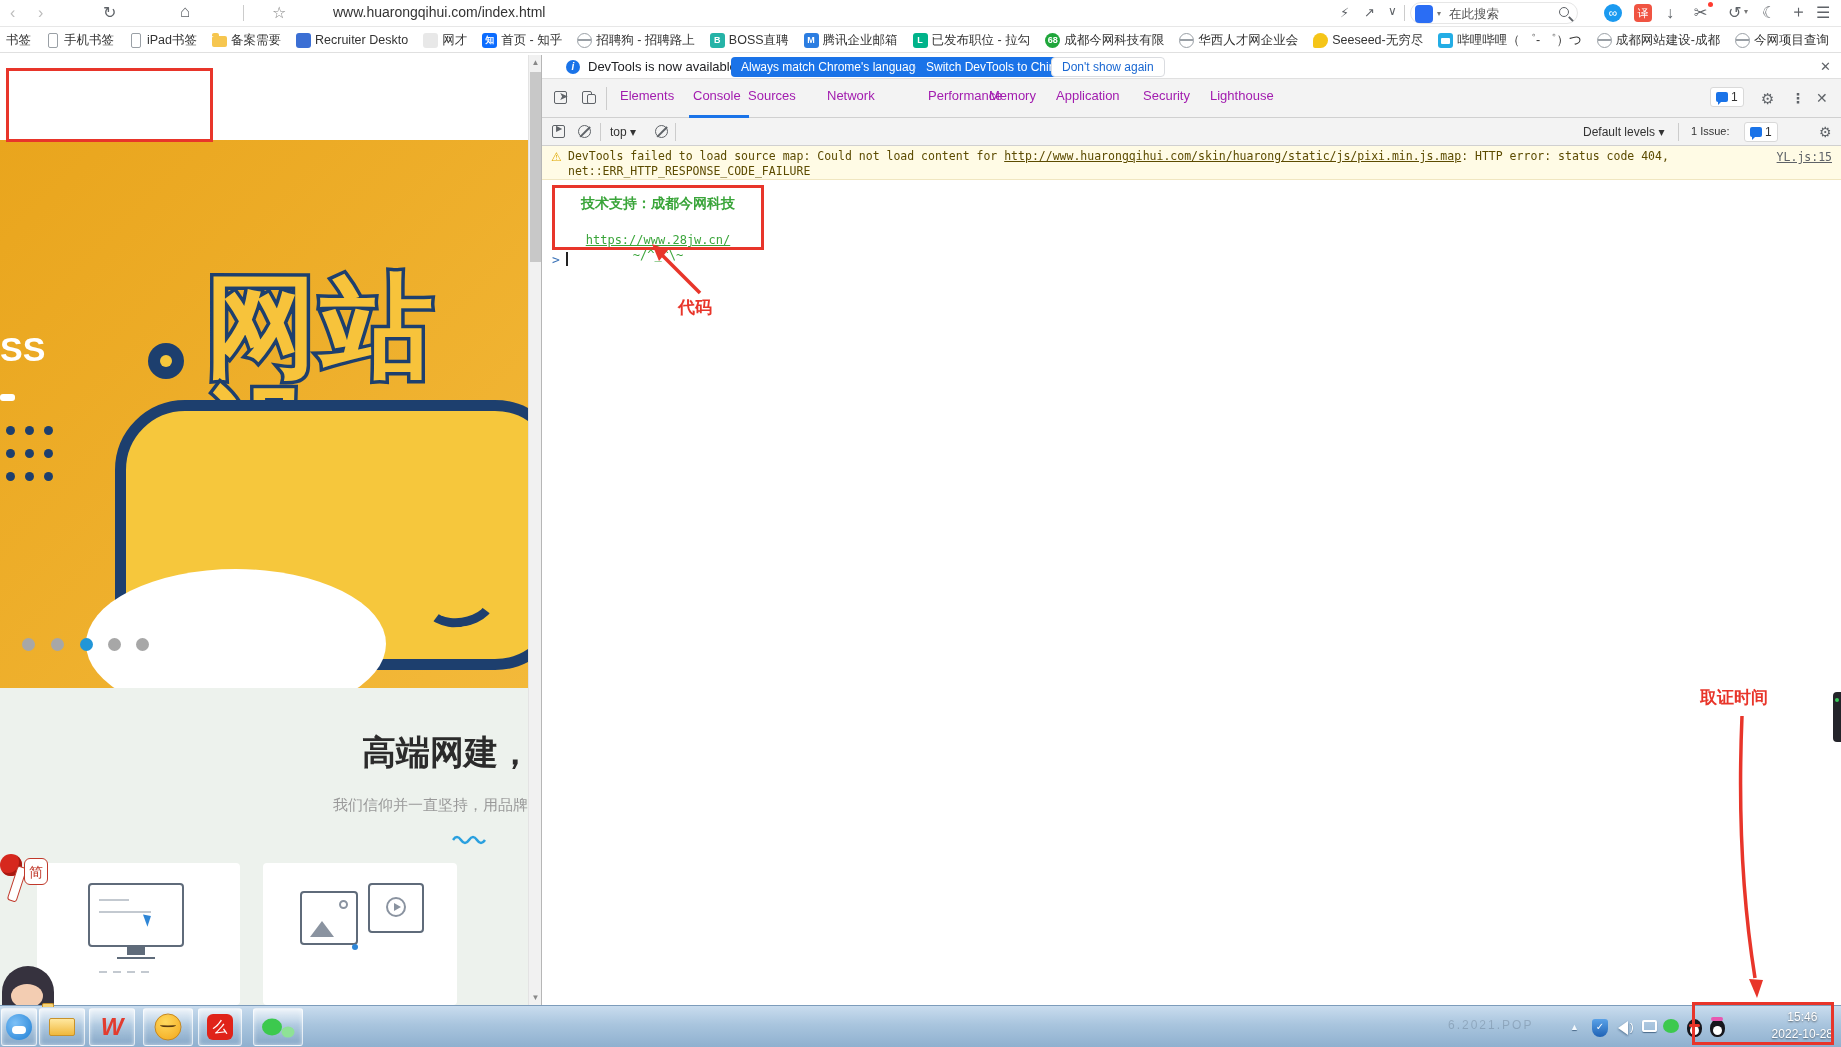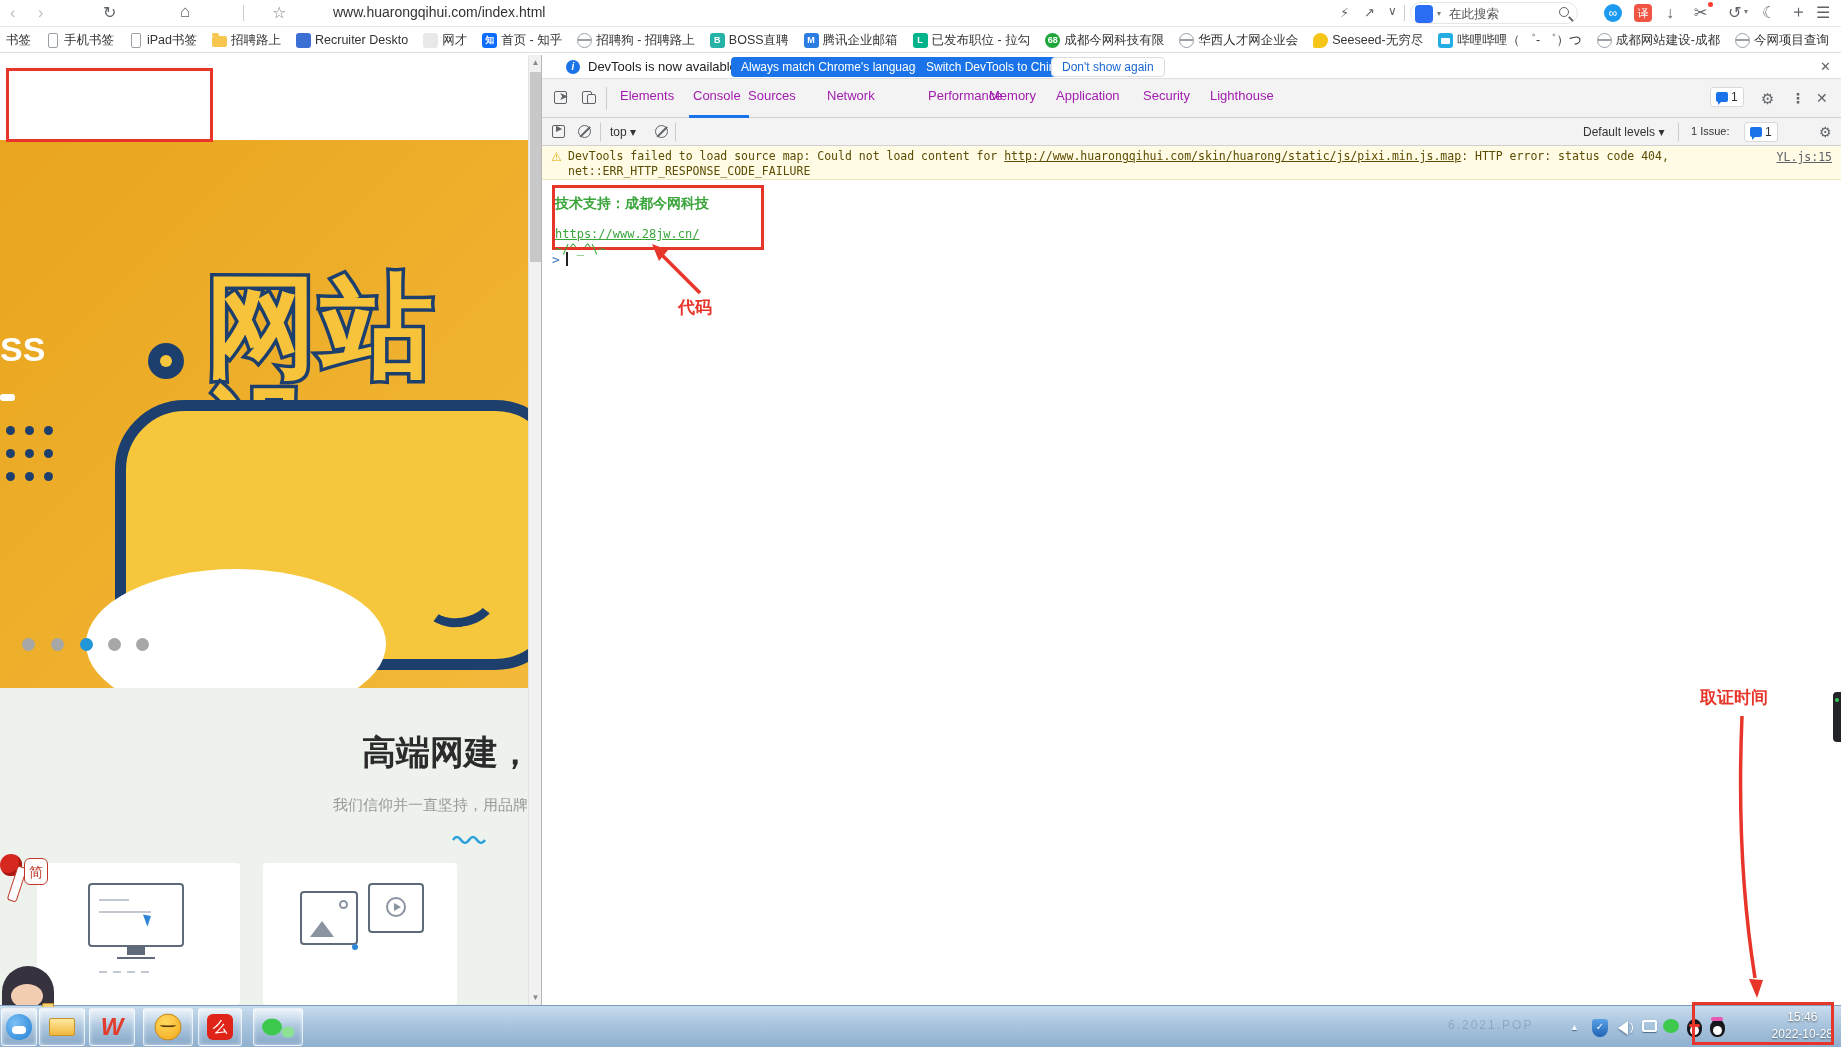--- a/index.html
+++ b/index.html
@@ -91,23 +91,23 @@
   .slash-icon { position:absolute; width:13px; height:13px; border:1.5px solid #5f6368; border-radius:50%; }
   .slash-icon:after { content:""; position:absolute; left:-1px; top:5px; width:14px; height:1.5px; background:#5f6368; transform:rotate(-45deg); }
   #filterbox { position:absolute; left:139px; top:4px; width:885px; height:19px; border:1px solid #d9d9d9; border-radius:3px;
     background:#fff; font-size:12px; color:#333; padding:0 6px; font-family:inherit; }
   #filterbox::placeholder { color:#80868b; }
   #warnbar { position:absolute; left:0; top:91px; width:1300px; height:34px; background:#fffbe5; border-bottom:1px solid #f0e6c0;
     font-family:"DejaVu Sans Mono","Liberation Mono",monospace; font-size:11.5px; color:#5c4b00; }
   #warnbar a { color:#5c4b00; text-decoration:underline; }
   #warnsrc { position:absolute; right:10px; top:4px; font-size:11.5px; color:#5f6368; text-decoration:underline; cursor:pointer; }
   #greenmsg { position:absolute; left:10px; top:130px; width:212px; height:65px; border:3px solid #e8352a;
-    text-align:left; color:#3aa53a; font-family:"DejaVu Sans Mono","Liberation Mono",monospace; }
+    text-align:center; color:#3aa53a; font-family:"DejaVu Sans Mono","Liberation Mono",monospace; }
   #greenmsg .l1 { font-size:14px; font-weight:bold; margin-top:7px; font-family:"DejaVu Sans",sans-serif; }
-  #greenmsg .l2 { font-size:12px; text-decoration:underline; margin-top:14px; cursor:pointer; }
+  #greenmsg .l2 { font-size:12px; text-decoration:underline; margin-top:20px; cursor:pointer; }
   #greenmsg .l3 { font-size:12px; margin-top:1px; }
   #prompt { position:absolute; left:10px; top:197px; font-family:"DejaVu Sans Mono",monospace; font-size:13px; color:#3b73b8; }
   #cursorbar { position:absolute; left:24px; top:197px; width:1.5px; height:14px; background:#222; }
 
   
   .redbox { position:absolute; border:3px solid #e8352a; z-index:40; }
   .redlabel { position:absolute; color:#e8352a; font-size:17px; font-weight:bold; z-index:41; white-space:nowrap; }
   #annsvg { position:absolute; left:0; top:0; z-index:39; pointer-events:none; }
 
   
@@ -168,21 +168,21 @@
     <span class="bm">
         <span class="bmi bi-phone"></span>
         <span>手机书签</span>
       </span>
     <span class="bm">
         <span class="bmi bi-tablet"></span>
         <span>iPad书签</span>
       </span>
     <span class="bm">
         <span class="bmi bi-folder"></span>
-        <span>招聘路上</span>
+        <span>备案需要</span>
       </span>
     <span class="bm">
         <span class="bmi bi-blue"></span>
         <span>Recruiter Deskto</span>
       </span>
     <span class="bm">
         <span class="bmi bi-hand"></span>
         <span>网才</span>
       </span>
     <span class="bm">

